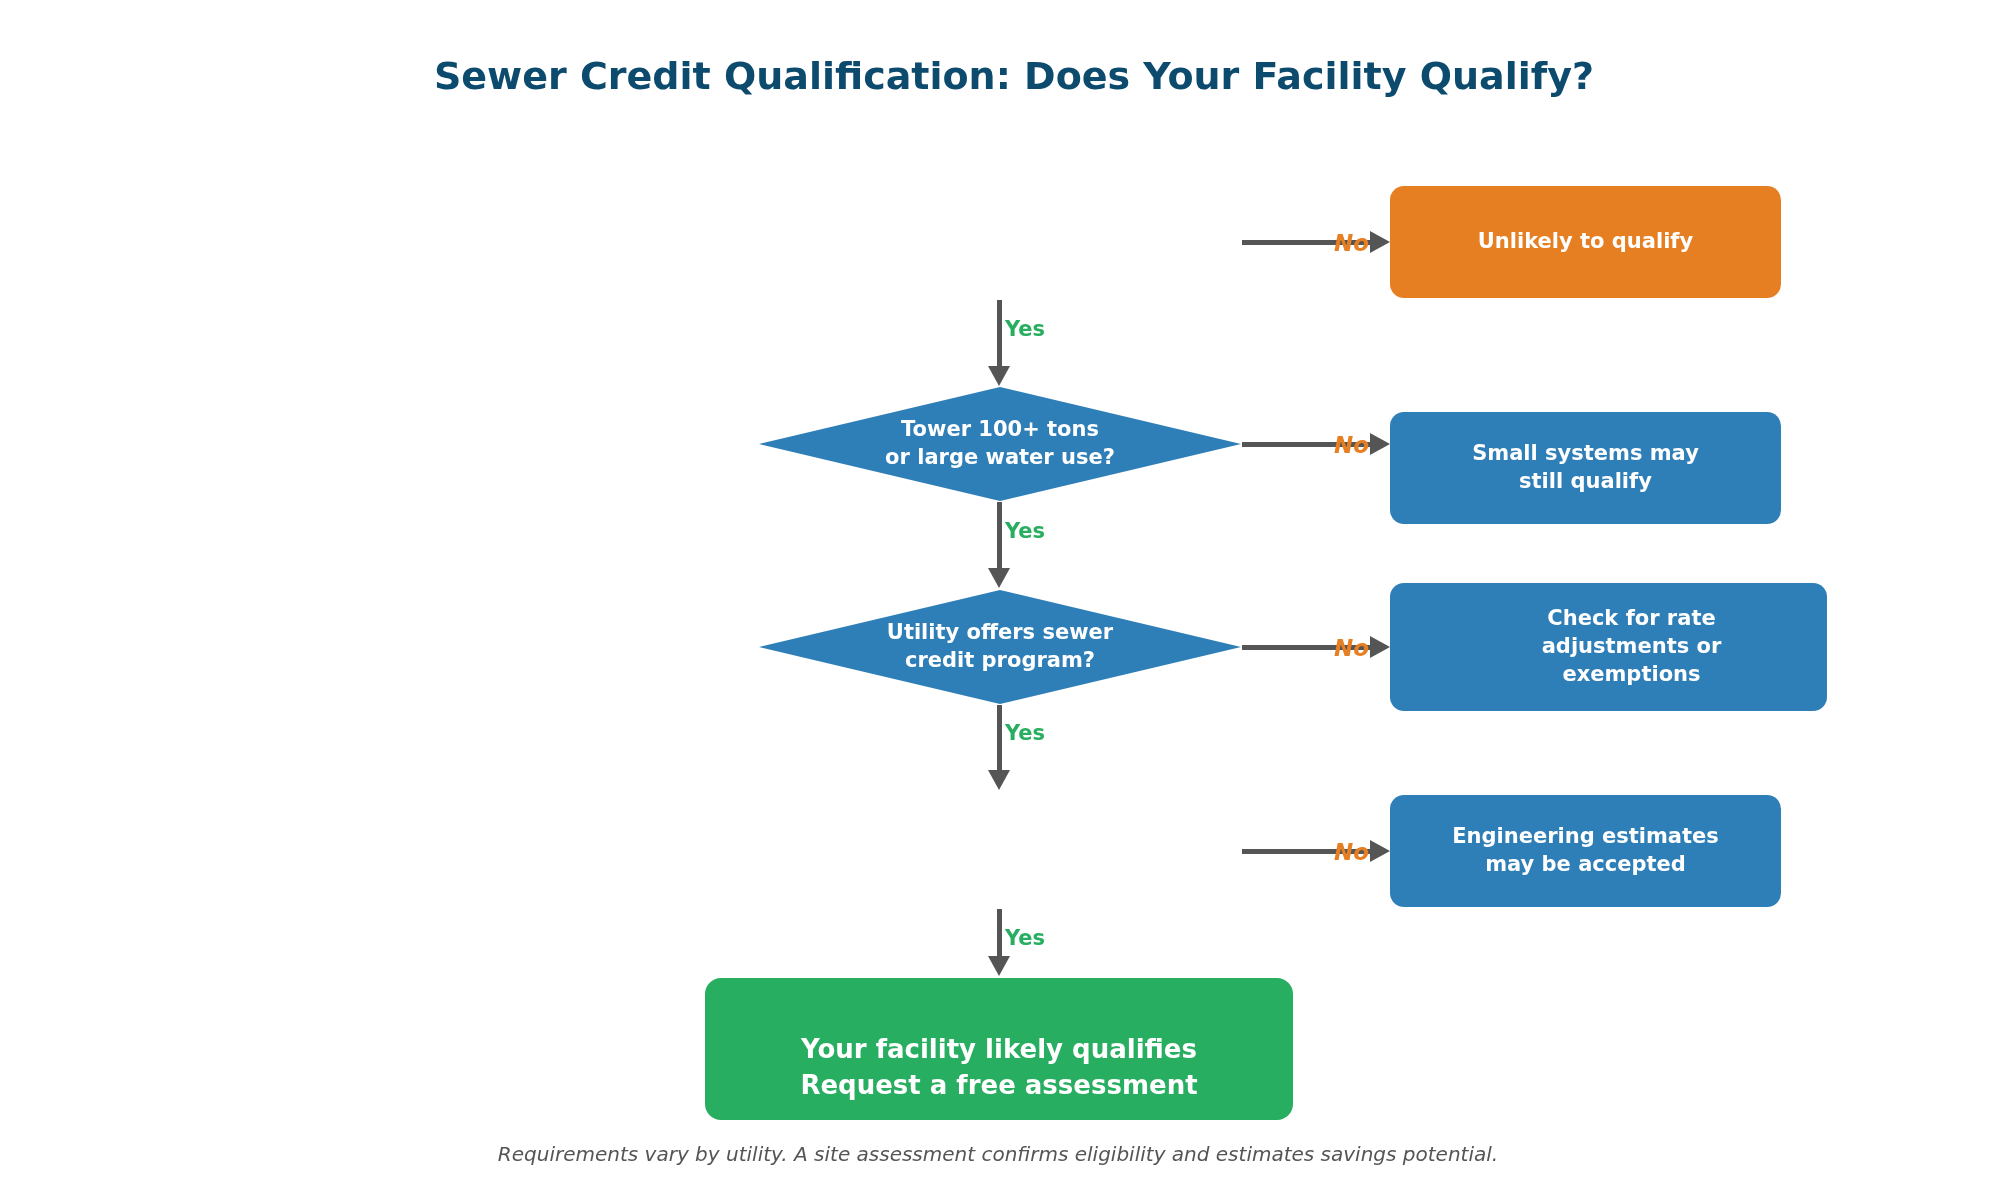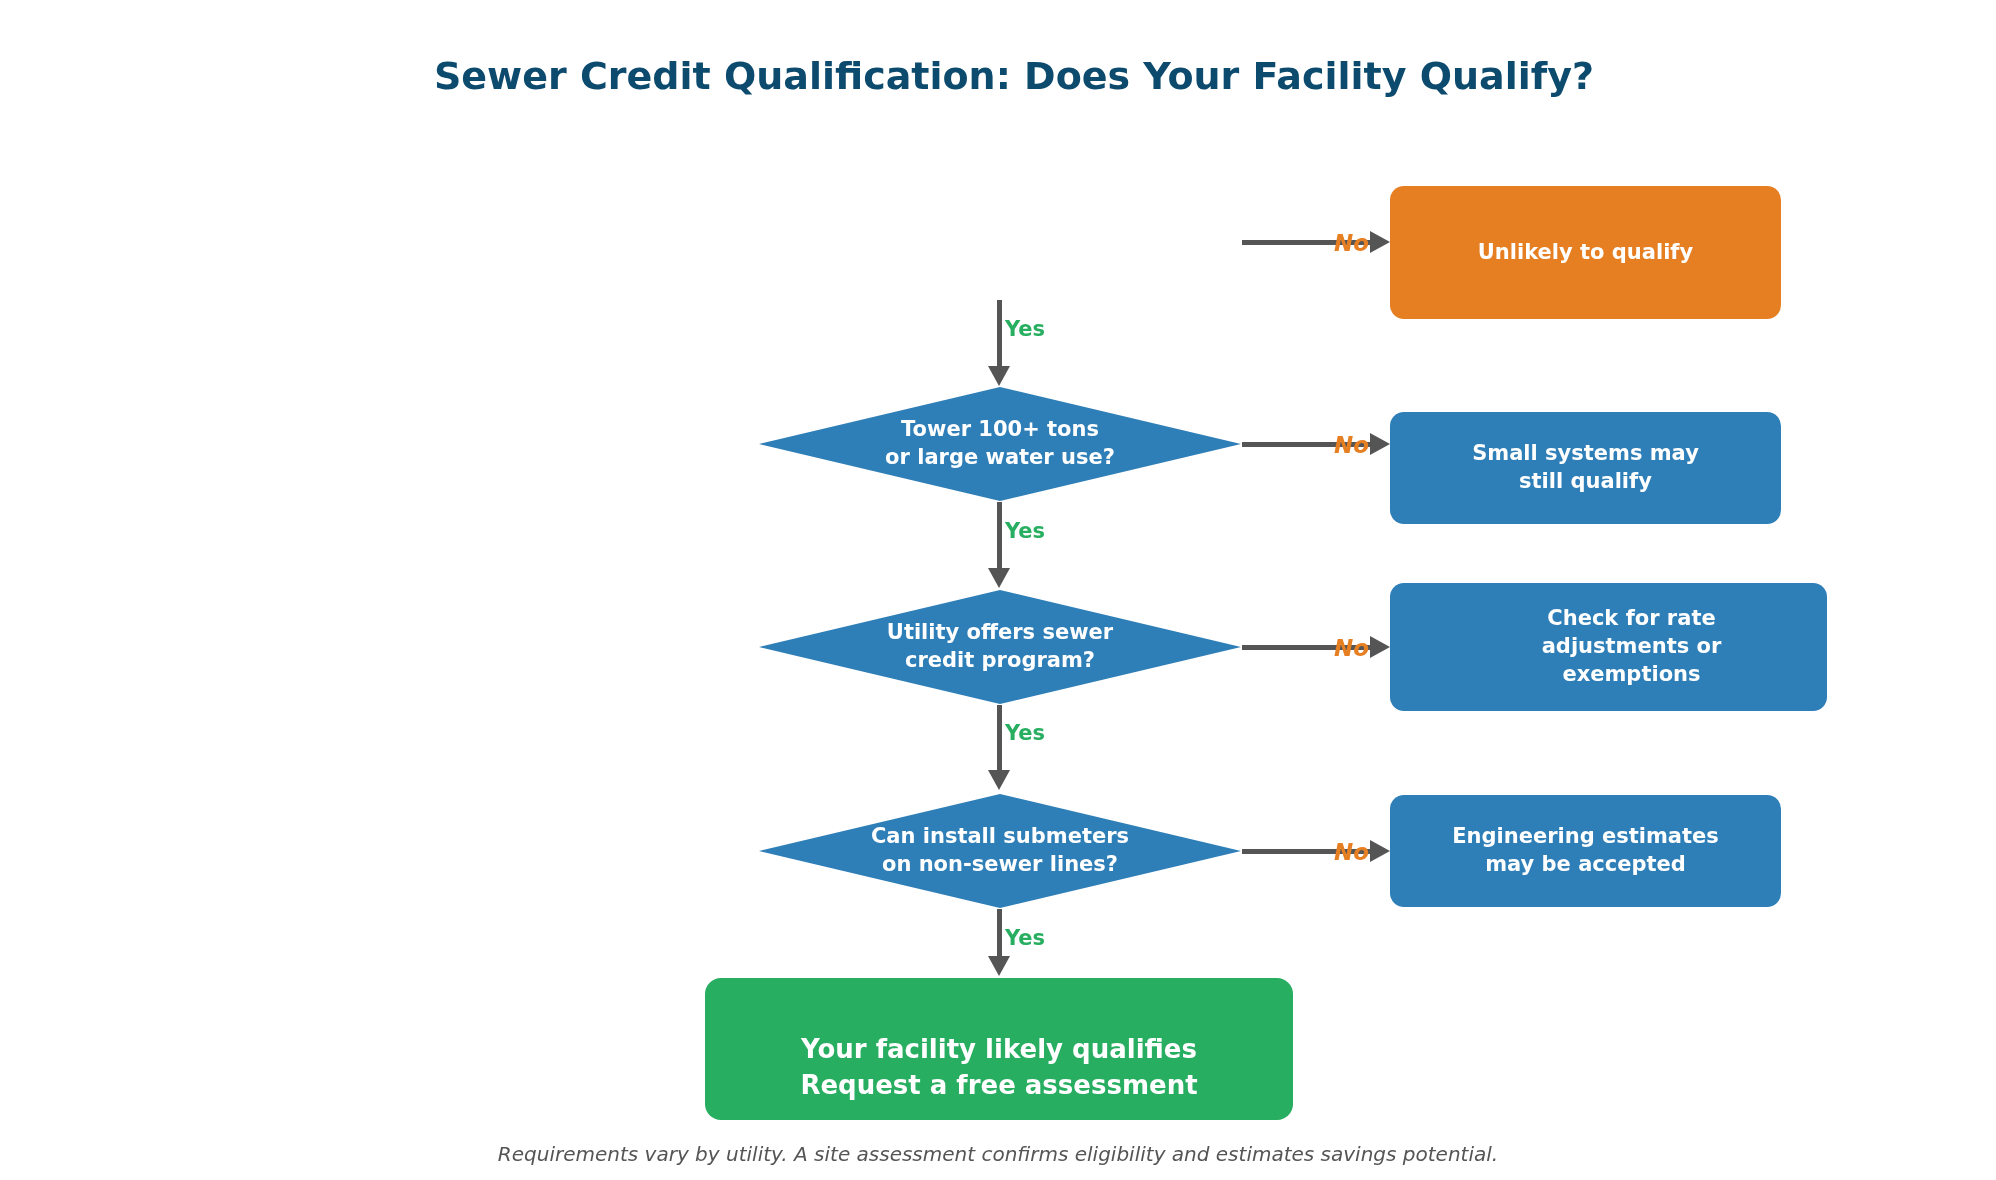--- a/index.html
+++ b/index.html
@@ -60,21 +60,21 @@
 </head>
 <body>
 
 <div class="page">
 
   <h1 class="title">Sewer Credit Qualification: Does Your Facility Qualify?</h1>
 
   <div class="hline" style="left:1242px;top:240px;width:130px"></div>
   <div class="head-right" style="left:1370px;top:231px"></div>
   <span class="no-label" style="left:1334px;top:232px">No</span>
-  <div class="outcome" style="top: 186px; height: 133px; background: rgb(230, 126, 34);">
+  <div class="outcome" style="top: 186px; height: 112px; background: rgb(230, 126, 34);">
     <span class="node-text">Unlikely to qualify</span>
   </div>
   <div class="vline" style="left:997px;top:300px;height:68px"></div>
   <div class="head-down" style="left:988px;top:366px"></div>
   <span class="yes-label" style="left:1005px;top:319px">Yes</span>
 
   <div class="diamond" style="top:387px">
     <span class="node-text">Tower 100+ tons
 or large water use?</span>
   </div>
@@ -98,24 +98,20 @@
   <span class="no-label" style="left:1334px;top:637px">No</span>
   <div class="outcome" style="top: 583px; height: 128px; background: rgb(46, 126, 184); padding-left: 46px;">
     <span class="node-text">Check for rate
 adjustments or
 exemptions</span>
   </div>
   <div class="vline" style="left:997px;top:705px;height:67px"></div>
   <div class="head-down" style="left:988px;top:770px"></div>
   <span class="yes-label" style="left:1005px;top:723px">Yes</span>
 
-  <div class="diamond" style="top:794px">
-    <span class="node-text">Can install submeters
-on non-sewer lines?</span>
-  </div>
   <div class="hline" style="left:1242px;top:849px;width:130px"></div>
   <div class="head-right" style="left:1370px;top:840px"></div>
   <span class="no-label" style="left:1334px;top:841px">No</span>
   <div class="outcome" style="top: 795px; height: 112px; background: rgb(46, 126, 184);">
     <span class="node-text">Engineering estimates
 may be accepted</span>
   </div>
   <div class="vline" style="left:997px;top:909px;height:49px"></div>
   <div class="head-down" style="left:988px;top:956px"></div>
   <span class="yes-label" style="left:1005px;top:928px">Yes</span>

